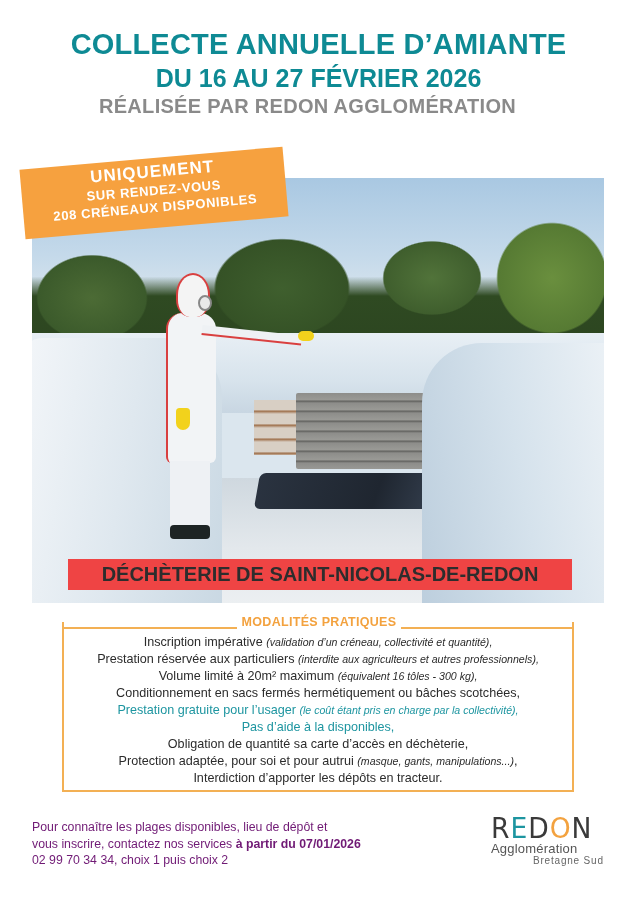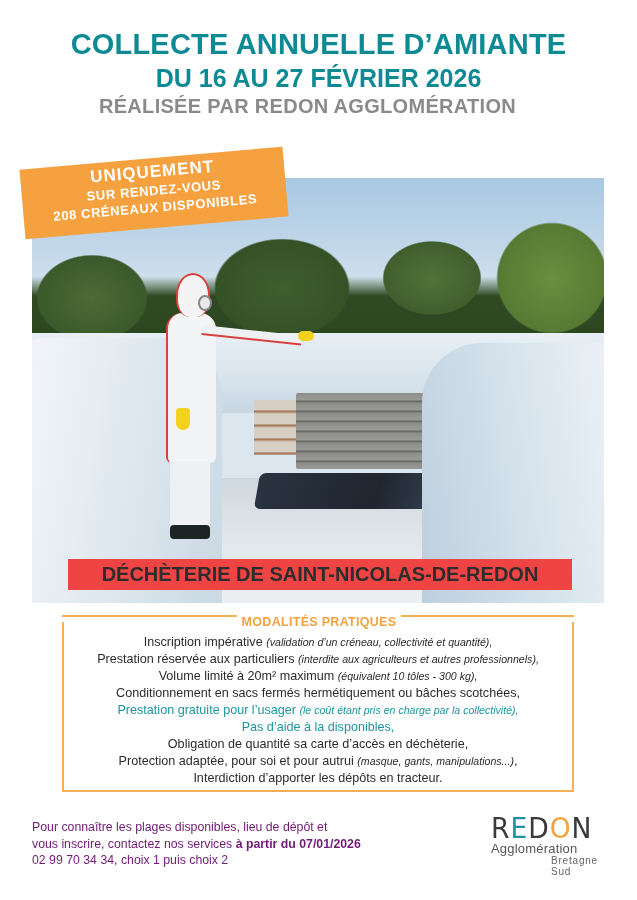--- a/index.html
+++ b/index.html
@@ -128,21 +128,21 @@
     }
 
     
     .mod-box {
       position: absolute; left: 62px; top: 622px; width: 512px; height: 170px;
       border: 2px solid #f3b054;
       border-top: none;
     }
     .mod-title-row {
       position: absolute; left: 62px; top: 615px; width: 512px; height: 14px;
-      display: flex; align-items: flex-start;
+      display: flex; align-items: flex-end;
     }
     .mod-title-row .line {
       flex: 1; height: 2px; background: #f3b054; margin-top: 0;
     }
     .mod-title-row .line.left { border-left: 2px solid #f3b054; }
     .mod-title {
       color: #f3a23f; font-weight: bold; font-size: 12.5px; padding: 0 5px;
       letter-spacing: 0.3px; white-space: nowrap;
     }
     .mod-corner-l, .mod-corner-r {
@@ -172,21 +172,21 @@
       font-family: "DejaVu Sans", sans-serif;
       transform: scaleX(0.95); transform-origin: left top;
     }
     .logo .redon .e { color: #1d95a0; }
     .logo .redon .o { color: #f3a23f; }
     .logo .agglo {
       position: absolute; left: 0; top: 27px; font-size: 13px; color: #555;
       line-height: 13px; letter-spacing: 0.2px;
     }
     .logo .bretagne {
-      position: absolute; left: 32px; top: 40px; font-size: 10px; color: #666;
+      position: absolute; left: 14px; top: 40px; font-size: 10px; color: #666;
       line-height: 11px; letter-spacing: 0.8px; padding-left: 28px;
     }
   </style>
 </head>
 <body>
 
 <div class="title-1">COLLECTE ANNUELLE D’AMIANTE</div>
 <div class="title-2">DU 16 AU 27 FÉVRIER 2026</div>
 <div class="title-3">RÉALISÉE PAR REDON AGGLOMÉRATION</div>
 
@@ -223,21 +223,21 @@
 <div class="mod-corner-l" style="left:62px;"></div>
 <div class="mod-corner-r" style="left:572px;"></div>
 <div class="mod-title-row">
   <div class="line left"></div>
   <div class="mod-title">MODALITÉS PRATIQUES</div>
   <div class="line"></div>
 </div>
 <div class="mod-list">
   <div class="item"><span>Inscription impérative </span><span class="note">(validation d’un créneau, collectivité et quantité)</span><span class="note">,</span></div>
   <div class="item"><span>Prestation réservée aux particuliers </span><span class="note">(interdite aux agriculteurs et autres professionnels)</span><span class="note">,</span></div>
-  <div class="item"><span>Volume limité à 20m² maximum </span><span class="note">(équivalent 10 tôles - 300 kg)</span><span class="note">,</span></div>
+  <div class="item"><span>Volume limité à 20m² maximum </span><span class="note">(équivalent 16 tôles - 300 kg)</span><span class="note">,</span></div>
   <div class="item"><span>Conditionnement en sacs fermés hermétiquement ou bâches scotchées,</span></div>
   <div class="item teal"><span>Prestation gratuite pour l’usager </span><span class="note">(le coût étant pris en charge par la collectivité)</span><span class="note">,</span></div>
   <div class="item teal"><span>Pas d’aide à la disponibles,</span></div>
   <div class="item"><span>Obligation de quantité sa carte d’accès en déchèterie,</span></div>
   <div class="item"><span>Protection adaptée, pour soi et pour autrui </span><span class="note">(masque, gants, manipulations...)</span><span>,</span></div>
   <div class="item"><span>Interdiction d’apporter les dépôts en tracteur.</span></div>
 </div>
 
 <div class="contact">
   <div>Pour connaître les plages disponibles, lieu de dépôt et</div>

